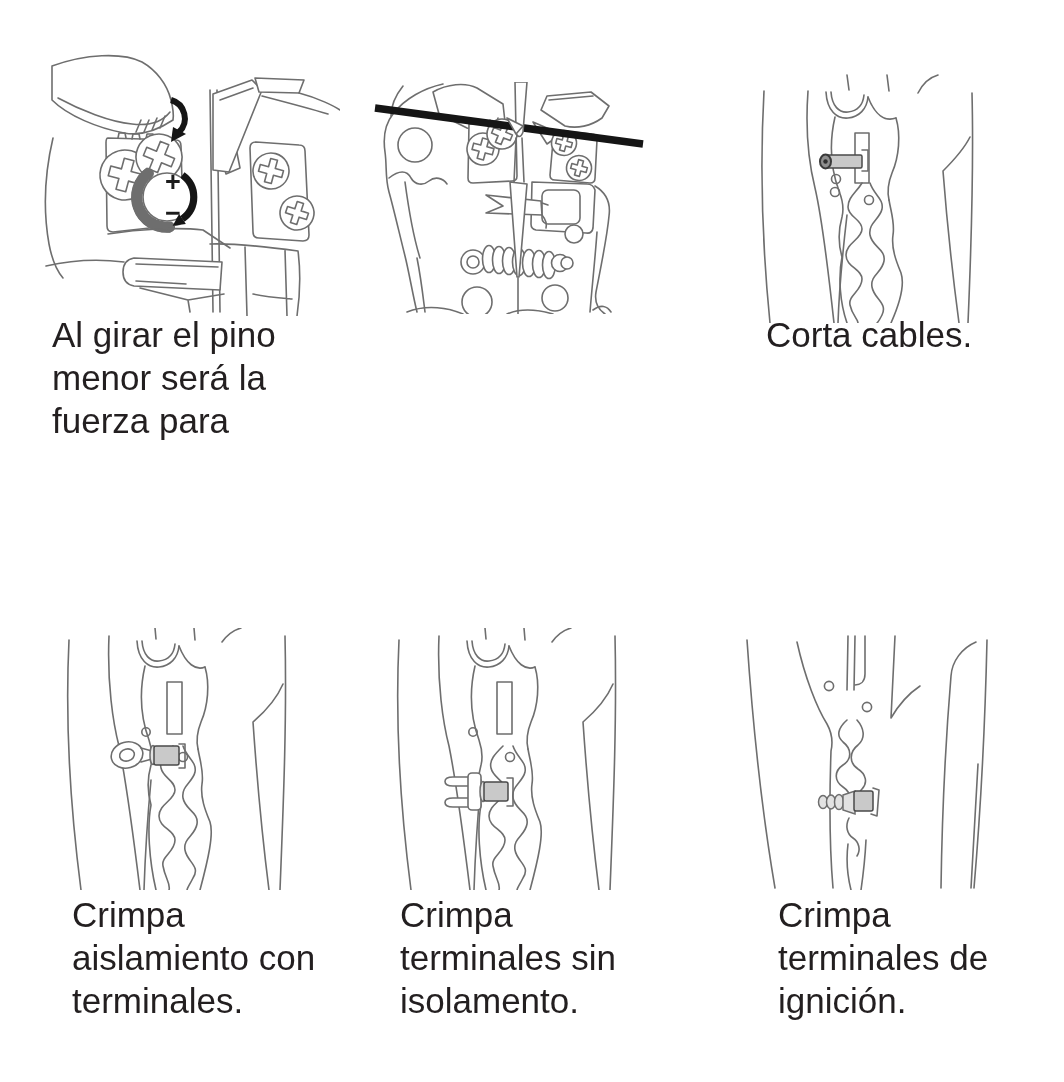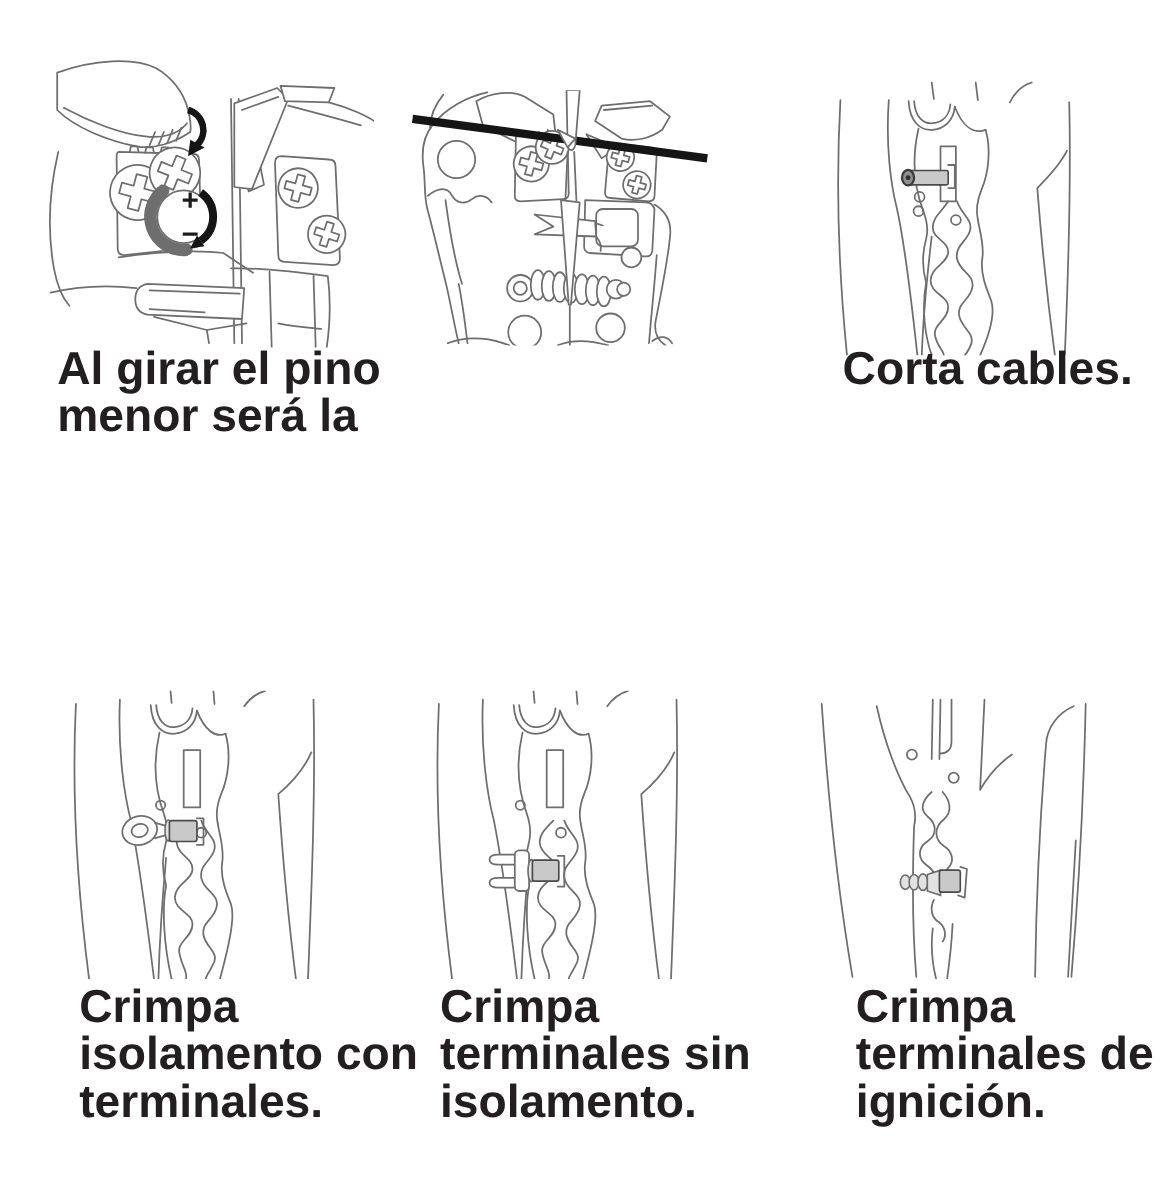--- a/index.html
+++ b/index.html
@@ -6,21 +6,21 @@
     --line-color:#6e6e6e;
     --dark-line-color:#4a4a4a;
     --text-color:#231f20;
     --wire-color:#151515;
     --terminal-fill:#c9c9c9;
   }
   *{margin:0;padding:0;box-sizing:border-box;}
   body{background:#fff;font-family:"Liberation Sans",sans-serif;}
   .canvas{position:relative;width:1064px;height:1082px;background:#ffffff;overflow:hidden;}
   .illus{position:absolute;}
-  .caption{position:absolute;color:var(--text-color);font-weight:bold;font-size:42px;line-height:43px;letter-spacing:0px;}
+  .caption{position:absolute;color:var(--text-color);font-weight:normal;font-size:35px;line-height:43px;letter-spacing:0px;}
   .caption div{white-space:nowrap;}
   
   .ln{stroke:var(--line-color);stroke-width:1.6;fill:none;stroke-linecap:round;stroke-linejoin:round;}
   .lnf{stroke:var(--line-color);stroke-width:1.6;fill:#ffffff;stroke-linecap:round;stroke-linejoin:round;}
   .knurl{stroke:var(--line-color);fill:none;stroke-dasharray:2.5 3.2;}
   .blk{stroke:var(--wire-color);fill:none;}
   .blkf{fill:var(--wire-color);stroke:none;}
   .gryf{fill:var(--terminal-fill);stroke:var(--dark-line-color);stroke-width:1.5;}
   .gry2{fill:#e2e2e2;stroke:var(--line-color);stroke-width:1.5;}
   .knobtxt{fill:#1c1c1c;font-family:"Liberation Sans",sans-serif;font-weight:bold;font-size:27px;}
@@ -284,30 +284,31 @@
       <ellipse class="gry2" cx="86" cy="174" rx="4.5" ry="7"></ellipse>
       <ellipse class="gry2" cx="94" cy="174" rx="4.5" ry="7.5"></ellipse>
       <path class="gry2" d="M 98 167 L 110 163 L 110 186 L 98 182 Z"></path>
       <rect class="gryf" x="109" y="163" width="19" height="20" rx="2"></rect>
     </g>
   </svg>
 
   <div class="caption" style="left:52px;top:313px">
     <div>Al girar el pino</div>
     <div>menor será la</div>
+    <div>fuerza para</div>
   </div>
 
 
   <div class="caption" style="left:766px;top:313px">
     <div>Corta cables.</div>
   </div>
 
   <div class="caption" style="left:72px;top:893px">
     <div>Crimpa</div>
-    <div>isolamento con</div>
+    <div>aislamiento con</div>
     <div>terminales.</div>
   </div>
 
   <div class="caption" style="left:400px;top:893px">
     <div>Crimpa</div>
     <div>terminales sin</div>
     <div>isolamento.</div>
   </div>
 
   <div class="caption" style="left:778px;top:893px">

